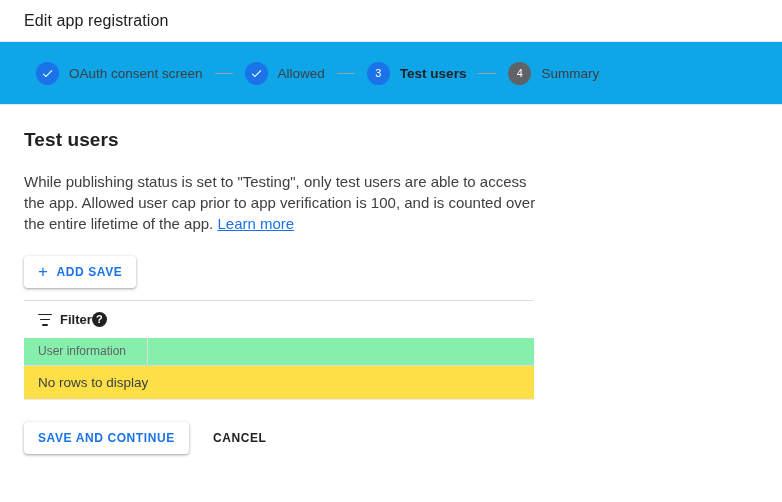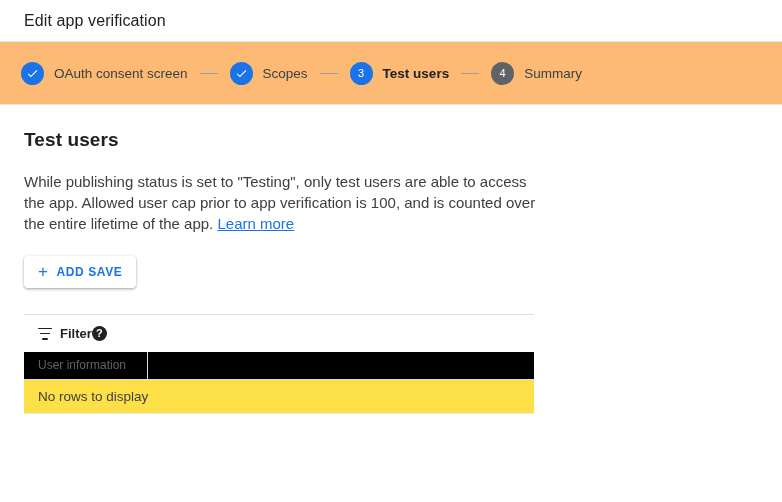--- a/index.html
+++ b/index.html
@@ -30,24 +30,24 @@
     font-size: 16px;
     color: #202124;
     letter-spacing: 0.1px;
   }
 
   
   .stepper {
     height: 63px;
     display: flex;
     align-items: center;
-    padding-left: 21px;
+    padding-left: 36px;
     box-sizing: border-box;
     border-bottom: 1px solid #e4e6e8;
-    background: #fdba74;
+    background: #0ea5e9;
   }
   .step {
     display: flex;
     align-items: center;
   }
   .step-badge {
     width: 23px;
     height: 23px;
     border-radius: 50%;
     display: flex;
@@ -141,21 +141,21 @@
     font-size: 17px;
     font-weight: normal;
     line-height: 1;
     color: #1a73e8;
     position: relative;
     top: -1px;
   }
 
   
   .table-card {
-    margin-top: 26px;
+    margin-top: 12px;
     width: 510px;
     background: #fff;
     border-top: 1px solid #e0e0e0;
   }
   .filter-bar {
     height: 37px;
     display: flex;
     align-items: center;
     padding: 0 12px 0 14px;
     box-sizing: border-box;
@@ -211,21 +211,21 @@
     flex: 0 0 auto;
     line-height: 1;
   }
 
   .data-table {
     width: 100%;
     border-collapse: collapse;
     table-layout: fixed;
   }
   .data-table th {
-    background: #000000;
+    background: #86efac;
     font-size: 12px;
     font-weight: normal;
     color: #5f6368;
     text-align: left;
     height: 27px;
     padding: 0 0 0 14px;
     box-sizing: border-box;
     border-bottom: 1px solid #dadce0;
   }
   .data-table th.col-user { width: 123px; border-right: 1px solid #dadce0; }
@@ -244,21 +244,21 @@
     margin-top: 22px;
     display: flex;
     align-items: center;
     gap: 14px;
   }
 </style>
 </head>
 <body>
 
 <div class="page-header">
-  <div class="page-header-title">Edit app verification</div>
+  <div class="page-header-title">Edit app registration</div>
 </div>
 
 <div class="stepper">
 
   <div class="step">
     <span class="step-badge done">
       <svg width="13" height="13" viewBox="0 0 24 24" aria-hidden="true">
         <path d="M9 16.2 4.8 12l-1.4 1.4L9 19 21 7l-1.4-1.4z" fill="#ffffff"></path>
       </svg>
     </span>
@@ -266,21 +266,21 @@
   </div>
 
   <span class="step-sep"></span>
 
   <div class="step">
     <span class="step-badge done">
       <svg width="13" height="13" viewBox="0 0 24 24" aria-hidden="true">
         <path d="M9 16.2 4.8 12l-1.4 1.4L9 19 21 7l-1.4-1.4z" fill="#ffffff"></path>
       </svg>
     </span>
-    <span class="step-label">Scopes</span>
+    <span class="step-label">Allowed</span>
   </div>
 
   <span class="step-sep"></span>
 
   <div class="step">
     <span class="step-badge current">3</span>
     <span class="step-label active">Test users</span>
   </div>
 
   <span class="step-sep"></span>
@@ -328,14 +328,18 @@
       <tbody>
         <tr>
           <td colspan="2">No rows to display</td>
         </tr>
       </tbody>
     </table>
 
   </div>
 
   
+  <div class="footer-actions">
+    <button class="btn-elevated">SAVE AND CONTINUE</button>
+    <button class="btn-flat">CANCEL</button>
+  </div>
 
 </div>
 
 </body></html>

